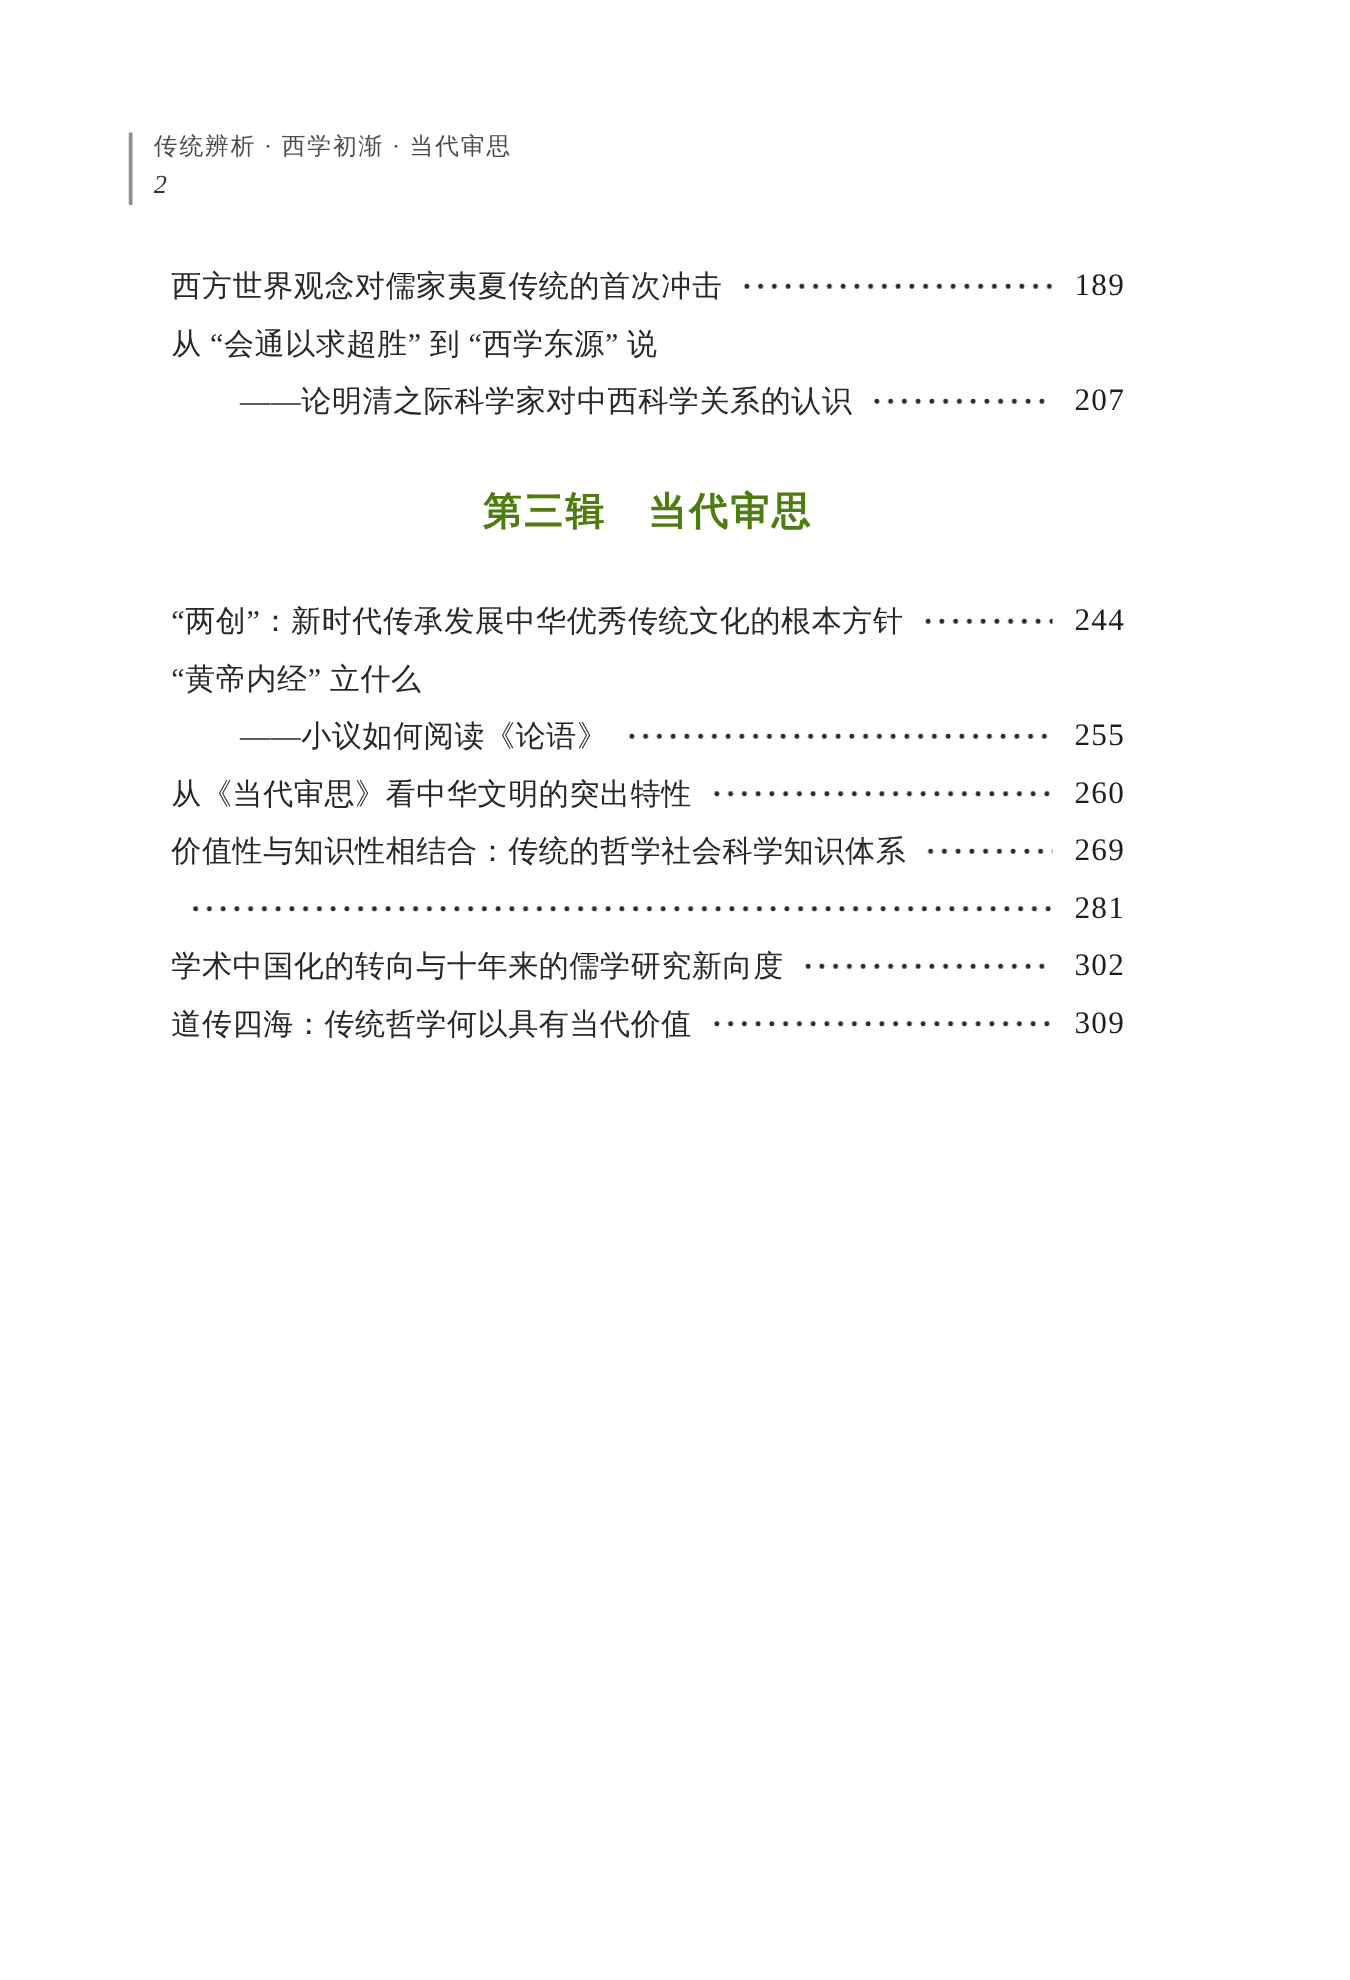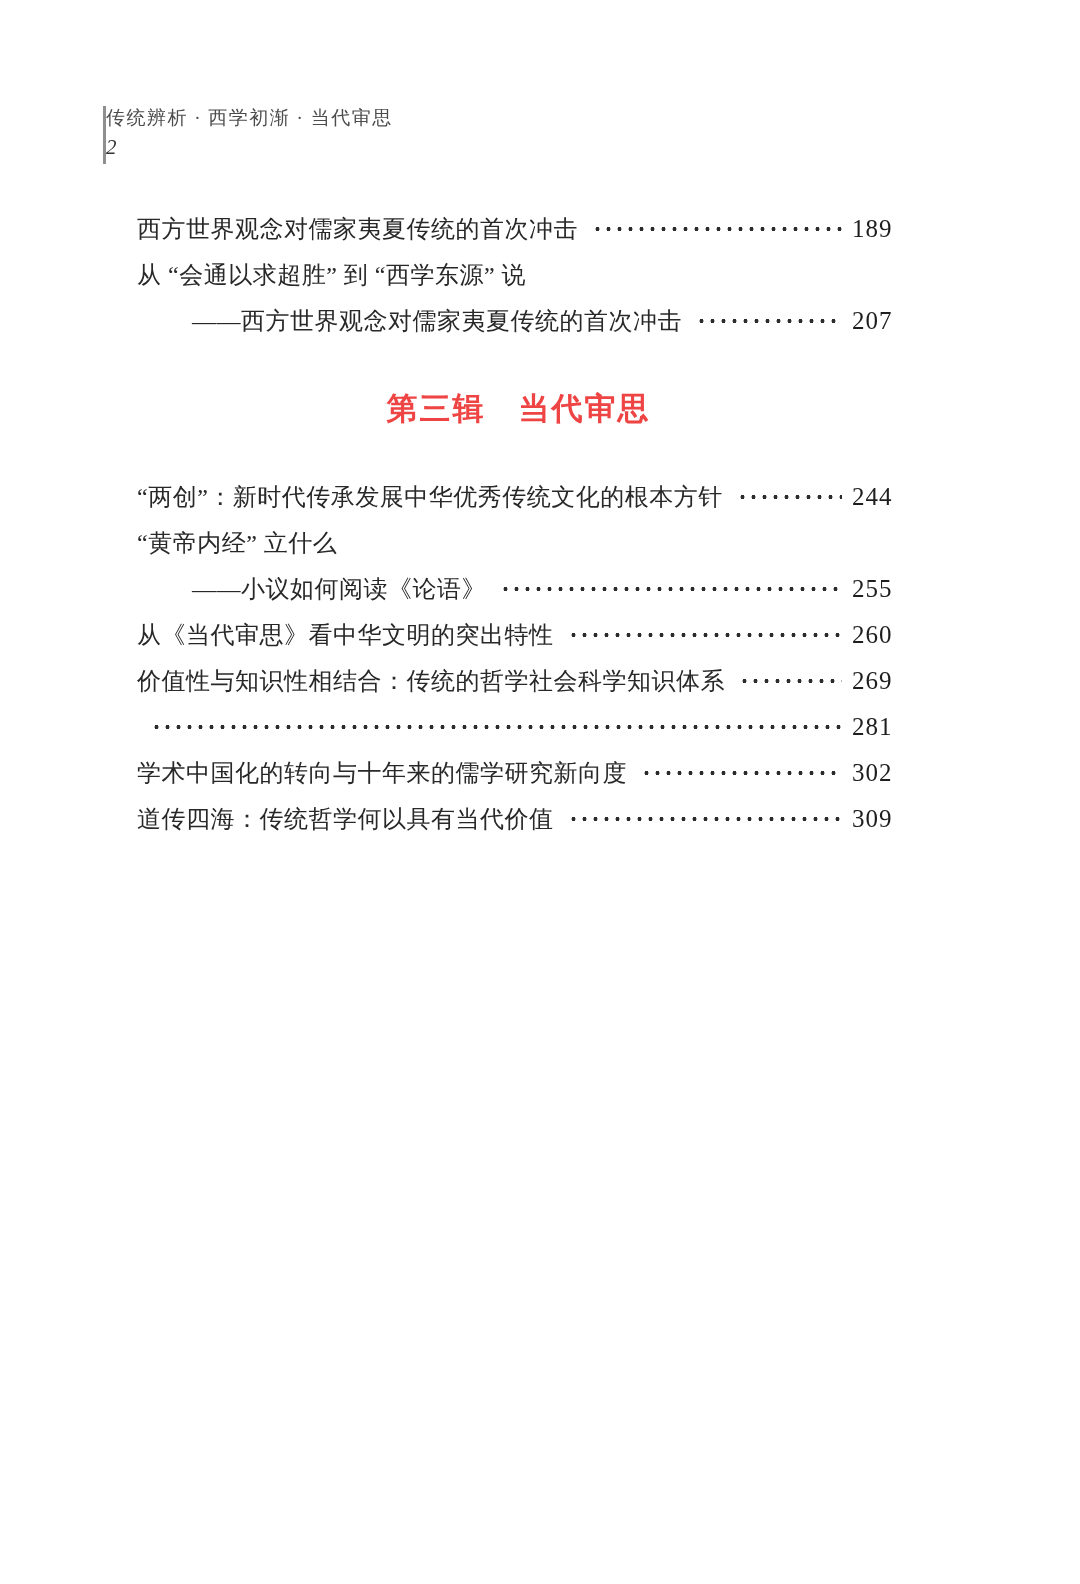--- a/index.html
+++ b/index.html
@@ -15,20 +15,21 @@
     font-family: "Liberation Serif", "DejaVu Serif", serif;
     overflow: hidden;
   }
 
   
   .page-header {
     position: absolute;
     left: 103px;
     top: 106px;
     border-left: 3px solid #8f8f8f;
+    padding-left: 17px;
     min-height: 58px;
   }
   .running-title {
     font-size: 19px;
     color: #4c4c4c;
     letter-spacing: 1.5px;
     line-height: 1.25;
     white-space: nowrap;
   }
   .folio {
@@ -71,36 +72,36 @@
     background-image: radial-gradient(circle, #2b2b2b 1.8px, rgba(0,0,0,0) 2.2px);
     background-size: 11px 10px;
     background-repeat: repeat-x;
     background-position: 0 center;
   }
   .toc-page {
     flex: 0 0 auto;
     font-size: 25px;
     color: #1e1e1e;
     min-width: 48px;
-    text-align: left;
+    text-align: right;
     letter-spacing: 1px;
   }
 
   
   .section-heading {
     position: absolute;
     left: 137px;
     top: 386px;
     width: 763px;
     height: 46px;
     line-height: 46px;
     text-align: center;
     font-size: 31px;
     font-weight: bold;
-    color: #ef4444;
+    color: #4d7c0f;
     letter-spacing: 2px;
   }
 </style>
 </head>
 <body>
 
 <div class="sheet">
 
   <div class="page-header">
     <div class="running-title">传统辨析 · 西学初渐 · 当代审思</div>
@@ -111,21 +112,21 @@
       <div class="toc-row">
       <span class="toc-title">西方世界观念对儒家夷夏传统的首次冲击</span>
       <span class="leader"></span>
       <span class="toc-page">189</span>
     </div>
       <div class="toc-row">
       <span class="toc-title">从 “会通以求超胜” 到 “西学东源” 说</span>
 
     </div>
       <div class="toc-row indent">
-      <span class="toc-title">——西方世界观念对儒家夷夏传统的首次冲击</span>
+      <span class="toc-title">——论明清之际科学家对中西科学关系的认识</span>
       <span class="leader"></span>
       <span class="toc-page">207</span>
     </div>
     </div>
 
   <div class="section-heading">第三辑　当代审思</div>
 
   <div class="toc toc-part2">
       <div class="toc-row">
       <span class="toc-title">“两创”：新时代传承发展中华优秀传统文化的根本方针</span>

